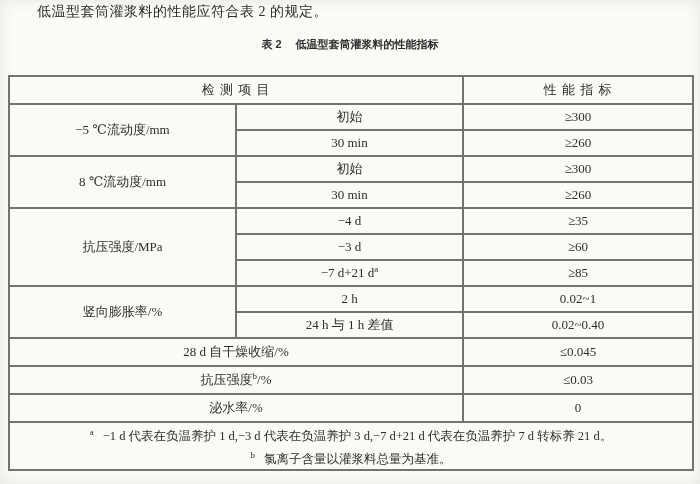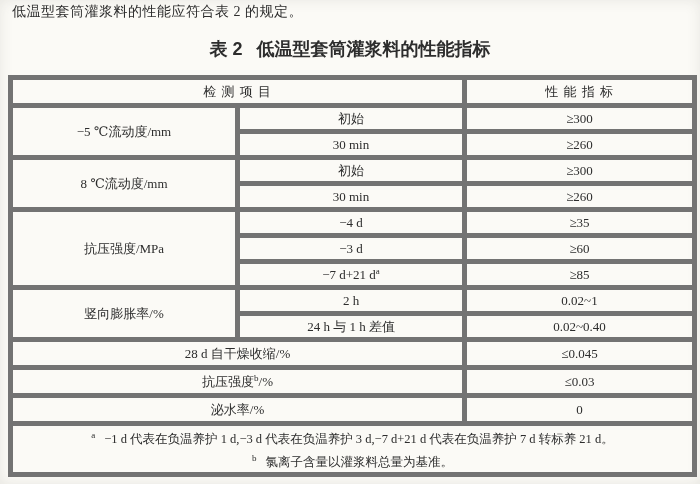--- a/index.html
+++ b/index.html
@@ -7,38 +7,38 @@
     width: 700px; height: 484px; overflow: hidden;
     font-family: "Liberation Serif", "DejaVu Serif", serif;
   }
   .page {
     position: relative; width: 700px; height: 484px;
     background: #fbfaf6;
     box-shadow: inset 0 0 14px rgba(60,55,45,0.10);
     color: #2d2d2d;
   }
   .intro {
-    position: absolute; top: 3px; left: 12px;
+    position: absolute; top: 3px; left: 37px;
     font-size: 14px; letter-spacing: 0.5px;
   }
   .tbl-title {
     position: absolute; top: 37px; left: 0; width: 100%;
-    text-align: center; font-weight: bold; font-size: 18px;
+    text-align: center; font-weight: bold; font-size: 11px;
     font-family: "Liberation Sans", "DejaVu Sans", sans-serif;
   }
   .tbl-title .t-prefix { margin-right: 14px; }
 
   table.perf {
     position: absolute; top: 75px; left: 8px;
     width: 684px; border-collapse: collapse; table-layout: fixed;
     border: 2px solid #1d1d1d;
     font-size: 13px; color: #2d2d2d;
   }
   table.perf td {
-    border: 5px solid #737373;
+    border: 2px solid #737373;
     text-align: center; vertical-align: middle;
     padding: 0 4px; overflow: hidden;
   }
   tr.thick > td { border-top: 2px solid #1d1d1d; }
   tr.h28 { height: 28px; }
   tr.h26 { height: 26px; }
   td.hdr { letter-spacing: 1px; }
   sup.ref {
     font-size: 9px; line-height: 0; vertical-align: super;
   }

